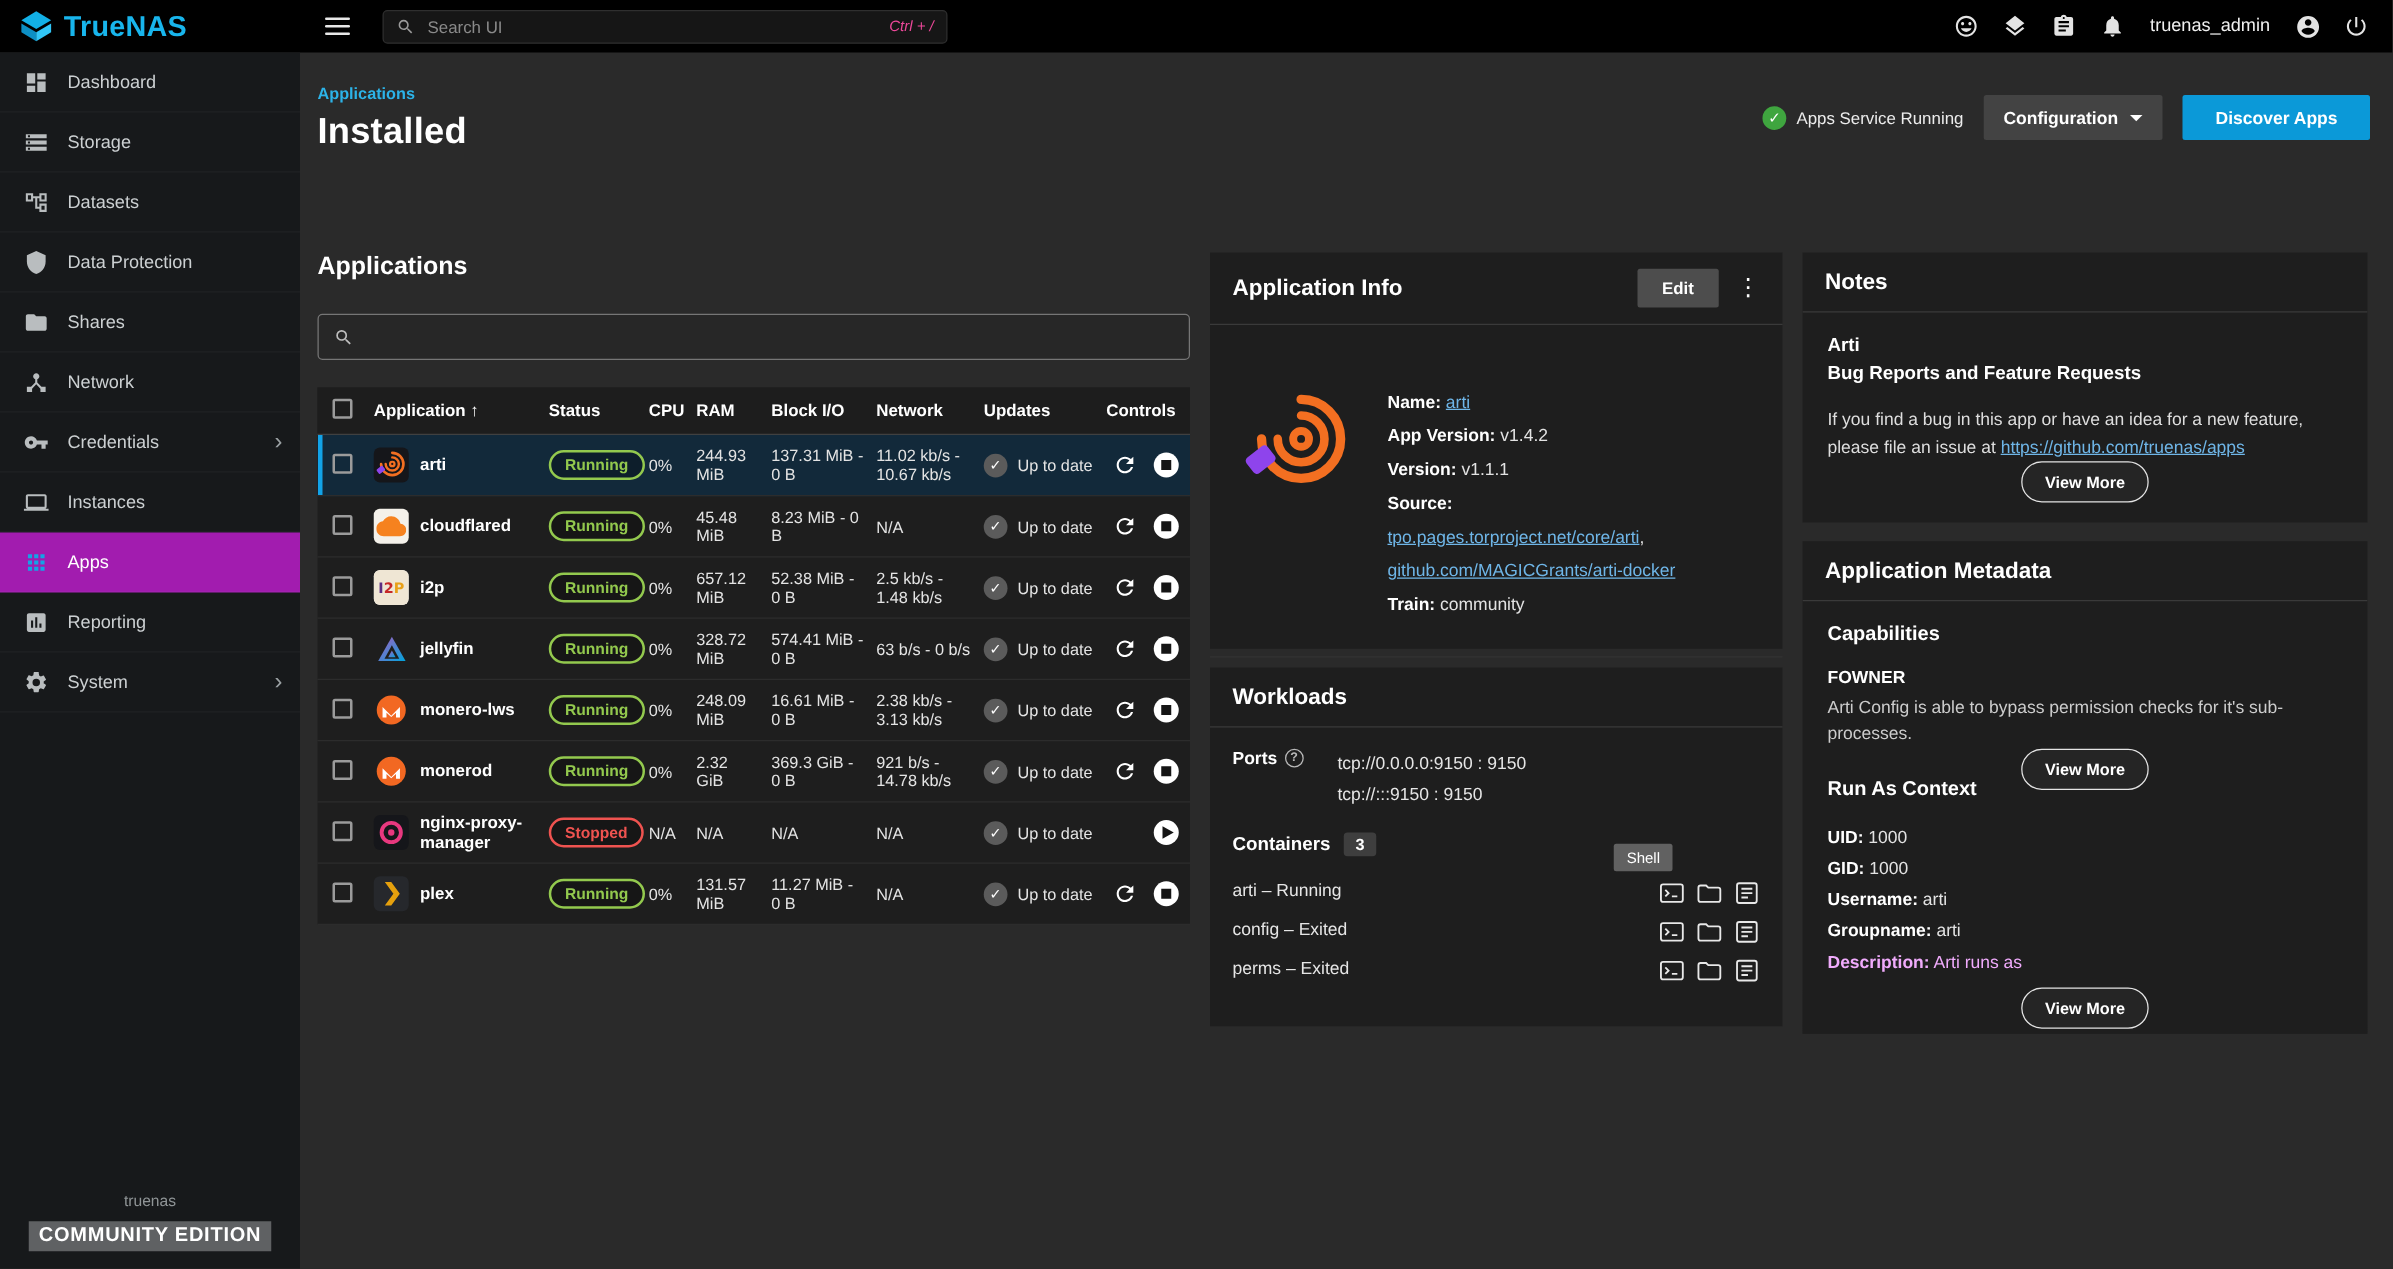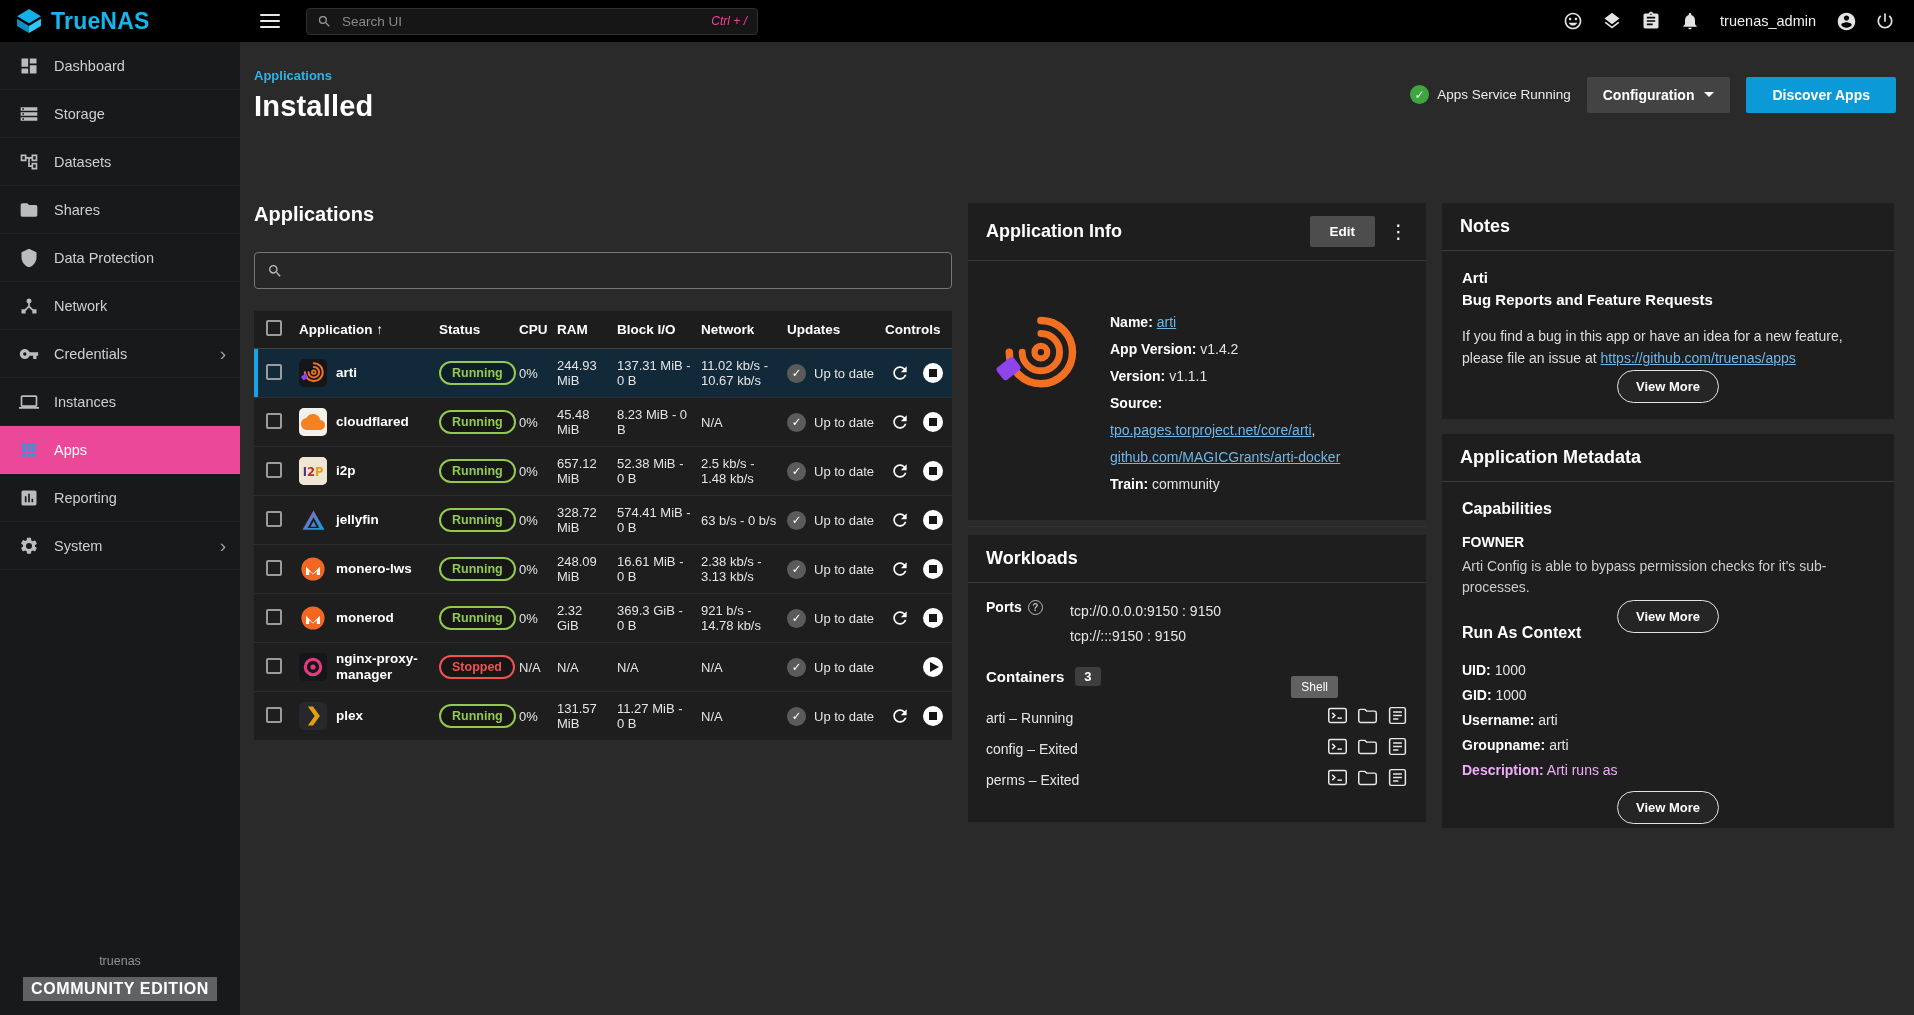--- a/index.html
+++ b/index.html
@@ -22,21 +22,21 @@
 .top-right{margin-left:auto;display:flex;align-items:center;gap:17px;padding-right:18px;}
 .tico{width:22px;height:22px;display:flex;align-items:center;justify-content:center;cursor:pointer;}
 .tico svg{fill:#e3e3e3;}
 .username{font-size:14.5px;color:#f0f0f0;margin:0 2px;white-space:nowrap;}
 
 
 .shell{display:flex;flex:1;min-height:0;}
 .sidebar{width:240px;flex:0 0 240px;background:#17191b;position:relative;}
 .nav-item{height:48px;display:flex;align-items:center;gap:15px;padding:0 14px 0 19px;font-size:14.5px;color:#ccd0d2;cursor:pointer;border-bottom:1px solid rgba(255,255,255,.04);}
 .nav-item svg{width:20px;height:20px;fill:#b9bdbf;flex:0 0 20px;}
-.nav-item.active{background:#ec4899;color:#fff;text-align:center;}
+.nav-item.active{background:#a21caf;color:#fff;text-align:center;}
 .nav-item.active svg{fill:#14a3e6;}
 .nav-chevron{margin-left:auto;color:#9aa0a3;font-size:19px;line-height:1;}
 .side-foot{position:absolute;bottom:14px;left:0;width:100%;text-align:center;}
 .hostname{font-size:12.5px;color:#8f9496;margin-bottom:9px;}
 .edition{display:inline-block;background:#5f6163;color:#fff;font-size:16px;font-weight:700;letter-spacing:.6px;padding:3px 8px;}
 
 
 .main{flex:1;min-width:0;padding:24px 18px 0 14px;overflow:hidden;}
 .page-header{display:flex;align-items:center;justify-content:space-between;}
 .breadcrumb{color:#2cb3e8;font-size:13px;font-weight:700;display:inline-block;margin-bottom:7px;cursor:pointer;}
@@ -101,21 +101,21 @@
 .ai-foot{margin-top:auto;display:flex;justify-content:flex-end;padding:12px 18px 14px;border-top:1px solid #333;}
 
 .card-workloads{height:287px;}
 .wl-body{padding:16px 18px 0;}
 .wl-ports{display:flex;gap:6px;font-size:14px;}
 .wl-ports-label{display:flex;align-items:center;gap:6px;font-weight:700;color:#fff;width:78px;flex:0 0 78px;align-self:flex-start;}
 .qmark{width:15px;height:15px;border:1.4px solid #b9b9b9;border-radius:50%;color:#b9b9b9;font-size:10px;font-weight:700;display:inline-flex;align-items:center;justify-content:center;}
 .wl-port-lines div{line-height:25px;}
 .wl-cont-head{display:flex;align-items:center;gap:11px;margin:18px 0 14px;font-size:15px;font-weight:700;color:#fff;}
 .count-badge{background:#3e3e3e;border-radius:3px;padding:2px 9px;font-size:13px;}
-.cont-row{display:flex;align-items:flex-end;justify-content:space-between;padding:5px 0;font-size:14px;}
+.cont-row{display:flex;align-items:flex-start;justify-content:space-between;padding:5px 0;font-size:14px;}
 .cont-icons{display:flex;gap:9px;}
 .tooltip{position:absolute;top:141px;right:88px;background:#616161;color:#fff;font-size:12px;padding:4px 10px;border-radius:2px;z-index:3;}
 
 .card-notes{height:216px;overflow:hidden;}
 .notes-body{padding:16px 20px;line-height:22px;}
 .notes-h{font-weight:700;color:#fff;margin:0;font-size:15px;}
 .notes-p{margin:14px 0 0;color:#dedede;font-size:14px;}
 .vm-btn{position:absolute;left:50%;transform:translateX(-50%);background:#252525;border:1px solid #e4e4e4;color:#fff;font-weight:700;font-size:13px;padding:8px 18px;border-radius:18px;cursor:pointer;z-index:2;font-family:inherit;white-space:nowrap;}
 .vm-notes{bottom:16px;}
 .vm-cap{top:166px;}
@@ -208,29 +208,29 @@
         <span>Storage</span>
       </div>
       <div class="nav-item">
         <svg viewBox="0 0 24 24">
             <path d="M22 11V3h-7v3H9V3H2v8h7V8h2v10h4v3h7v-8h-7v3h-2V8h2v3h7zM7 9H4V5h3v4zm10 6h3v4h-3v-4zm0-10h3v4h-3V5z"></path>
           </svg>
         <span>Datasets</span>
       </div>
       <div class="nav-item">
         <svg viewBox="0 0 24 24">
+            <path d="M12 1L3 5v6c0 5.55 3.84 10.74 9 12 5.16-1.26 9-6.45 9-12V5l-9-4z"></path>
+          </svg>
+        <span>Data Protection</span>
+      </div>
+      <div class="nav-item">
+        <svg viewBox="0 0 24 24">
             <path d="M10 4H4c-1.1 0-1.99.9-1.99 2L2 18c0 1.1.9 2 2 2h16c1.1 0 2-.9 2-2V8c0-1.1-.9-2-2-2h-8l-2-2z"></path>
           </svg>
         <span>Shares</span>
-      </div>
-      <div class="nav-item">
-        <svg viewBox="0 0 24 24">
-            <path d="M12 1L3 5v6c0 5.55 3.84 10.74 9 12 5.16-1.26 9-6.45 9-12V5l-9-4z"></path>
-          </svg>
-        <span>Data Protection</span>
       </div>
       <div class="nav-item">
         <svg viewBox="0 0 24 24">
             <path d="M17 16l-4-4V8.82C14.16 8.4 15 7.3 15 6c0-1.66-1.34-3-3-3S9 4.34 9 6c0 1.3.84 2.4 2 2.82V12l-4 4H3v5h5v-3.05l4-4.2 4 4.2V21h5v-5h-4z"></path>
           </svg>
         <span>Network</span>
       </div>
       <div class="nav-item">
         <svg viewBox="0 0 24 24">
             <path d="M12.65 10C11.83 7.67 9.61 6 7 6c-3.31 0-6 2.69-6 6s2.69 6 6 6c2.61 0 4.83-1.67 5.65-4H17v4h4v-4h2v-4H12.65zM7 14c-1.1 0-2-.9-2-2s.9-2 2-2 2 .9 2 2-.9 2-2 2z"></path>

